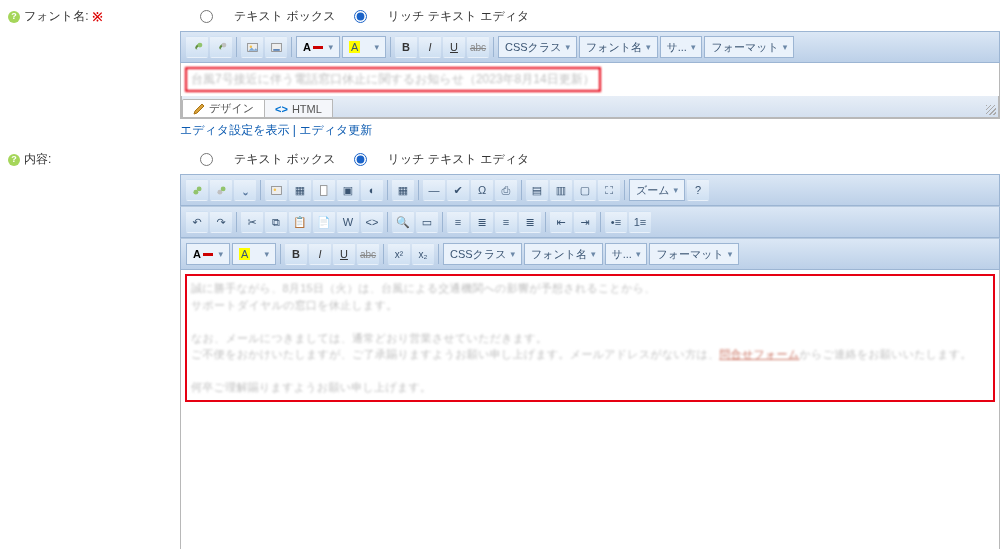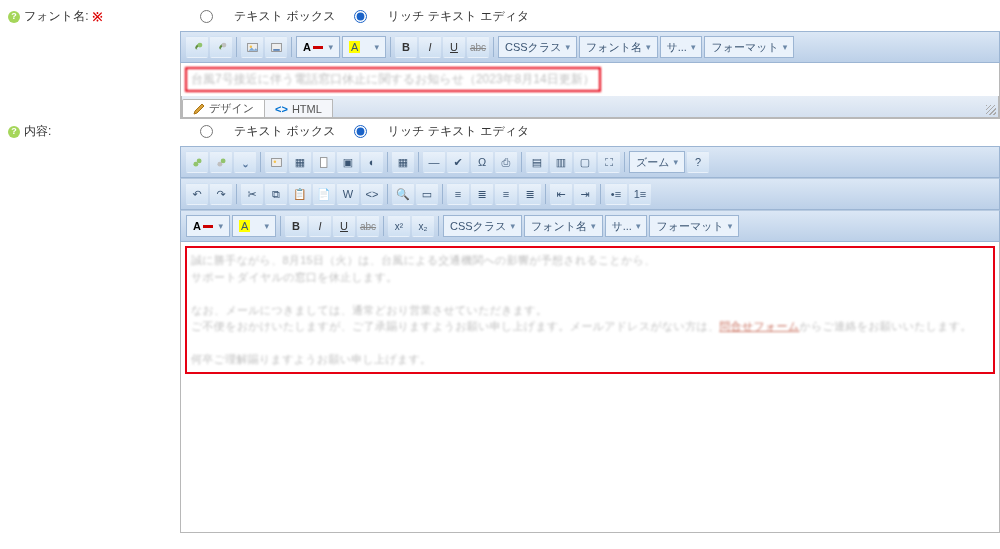--- a/index.html
+++ b/index.html
@@ -255,20 +255,23 @@
             <span>デザイン</span>
           </div>
           <div class="tab">
             <span class="tab-icon-html">&lt;&gt;</span>
             <span>HTML</span>
           </div>
         </div>
         <span class="corner-resize"></span>
       </div>
     </div>
+    <div class="links-line">
+      <a href="#">エディタ設定を表示</a><span class="sep"> | </span><a href="#">エディタ更新</a>
+    </div>
   </div>
 </div>
 
 <div class="row">
   <div class="label-col">
     <span class="help-icon">?</span>
     <span>内容:</span>
   </div>
   <div class="content-col">
     <div class="radio-line">

